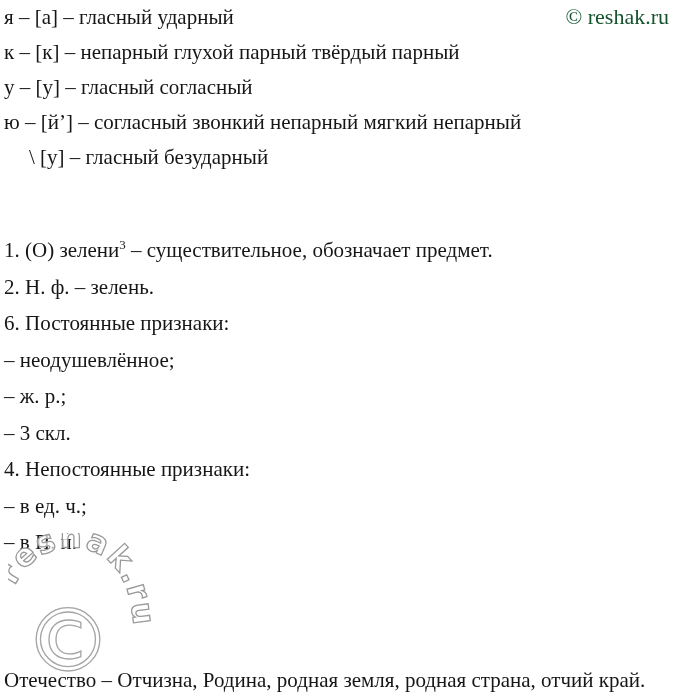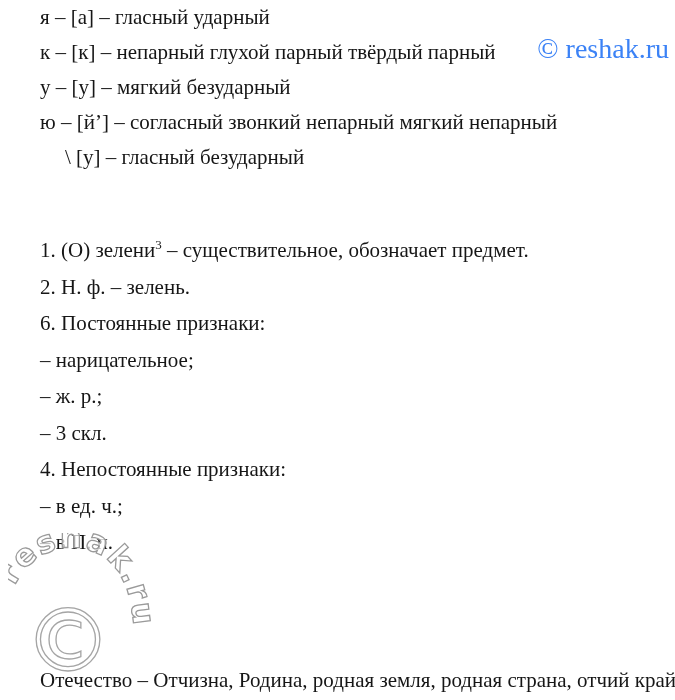--- a/index.html
+++ b/index.html
@@ -7,23 +7,23 @@
     position:relative;
     width:675px;height:700px;
     background:#ffffff;
     font-family:"Liberation Serif", serif;
     font-size:21px;
     color:#161616;
     overflow:hidden;
   }
   .site-credit{
     position:absolute;top:4px;right:6px;
-    font-size:28px;color:#3b82f6;white-space:nowrap;margin-top:29px;
+    font-size:22px;color:#14532d;white-space:nowrap;
   }
-  .block{position:absolute;left:4px;right:0;white-space:nowrap;margin-left:36px;}
+  .block{position:absolute;left:4px;right:0;white-space:nowrap;}
   .phonetic{top:0;line-height:35px;}
   .morph{top:232px;line-height:36.5px;}
   .synonyms{top:663px;line-height:35px;}
   .line{white-space:nowrap;}
   .indent{padding-left:25px;}
   .sup{
     font-size:13px;
     vertical-align:super;
     line-height:0;
   }
@@ -52,32 +52,32 @@
 </head>
 <body>
 
 <div class="page">
 
   <div class="site-credit">© reshak.ru</div>
 
   <div class="block phonetic">
     <div class="line">я – [а] – гласный ударный</div>
     <div class="line">к – [к] – непарный глухой парный твёрдый парный</div>
-    <div class="line">у – [у] – мягкий безударный</div>
+    <div class="line">у – [у] – гласный согласный</div>
     <div class="line">ю – [й’] – согласный звонкий непарный мягкий непарный</div>
     <div class="line indent">\ [у] – гласный безударный</div>
   </div>
 
   <div class="block morph">
     <div class="line">
       <span>1. (О) зелени</span><sup class="sup">3</sup><span> – существительное, обозначает предмет.</span>
     </div>
     <div class="line">2. Н. ф. – зелень.</div>
     <div class="line">6. Постоянные признаки:</div>
-    <div class="line">– нарицательное;</div>
+    <div class="line">– неодушевлённое;</div>
     <div class="line">– ж. р.;</div>
     <div class="line">– 3 скл.</div>
     <div class="line">4. Непостоянные признаки:</div>
     <div class="line">– в ед. ч.;</div>
     <div class="line">– в П. п.</div>
   </div>
 
   <div class="block synonyms">
     <div class="line">Отечество – Отчизна, Родина, родная земля, родная страна, отчий край.</div>
   </div>

